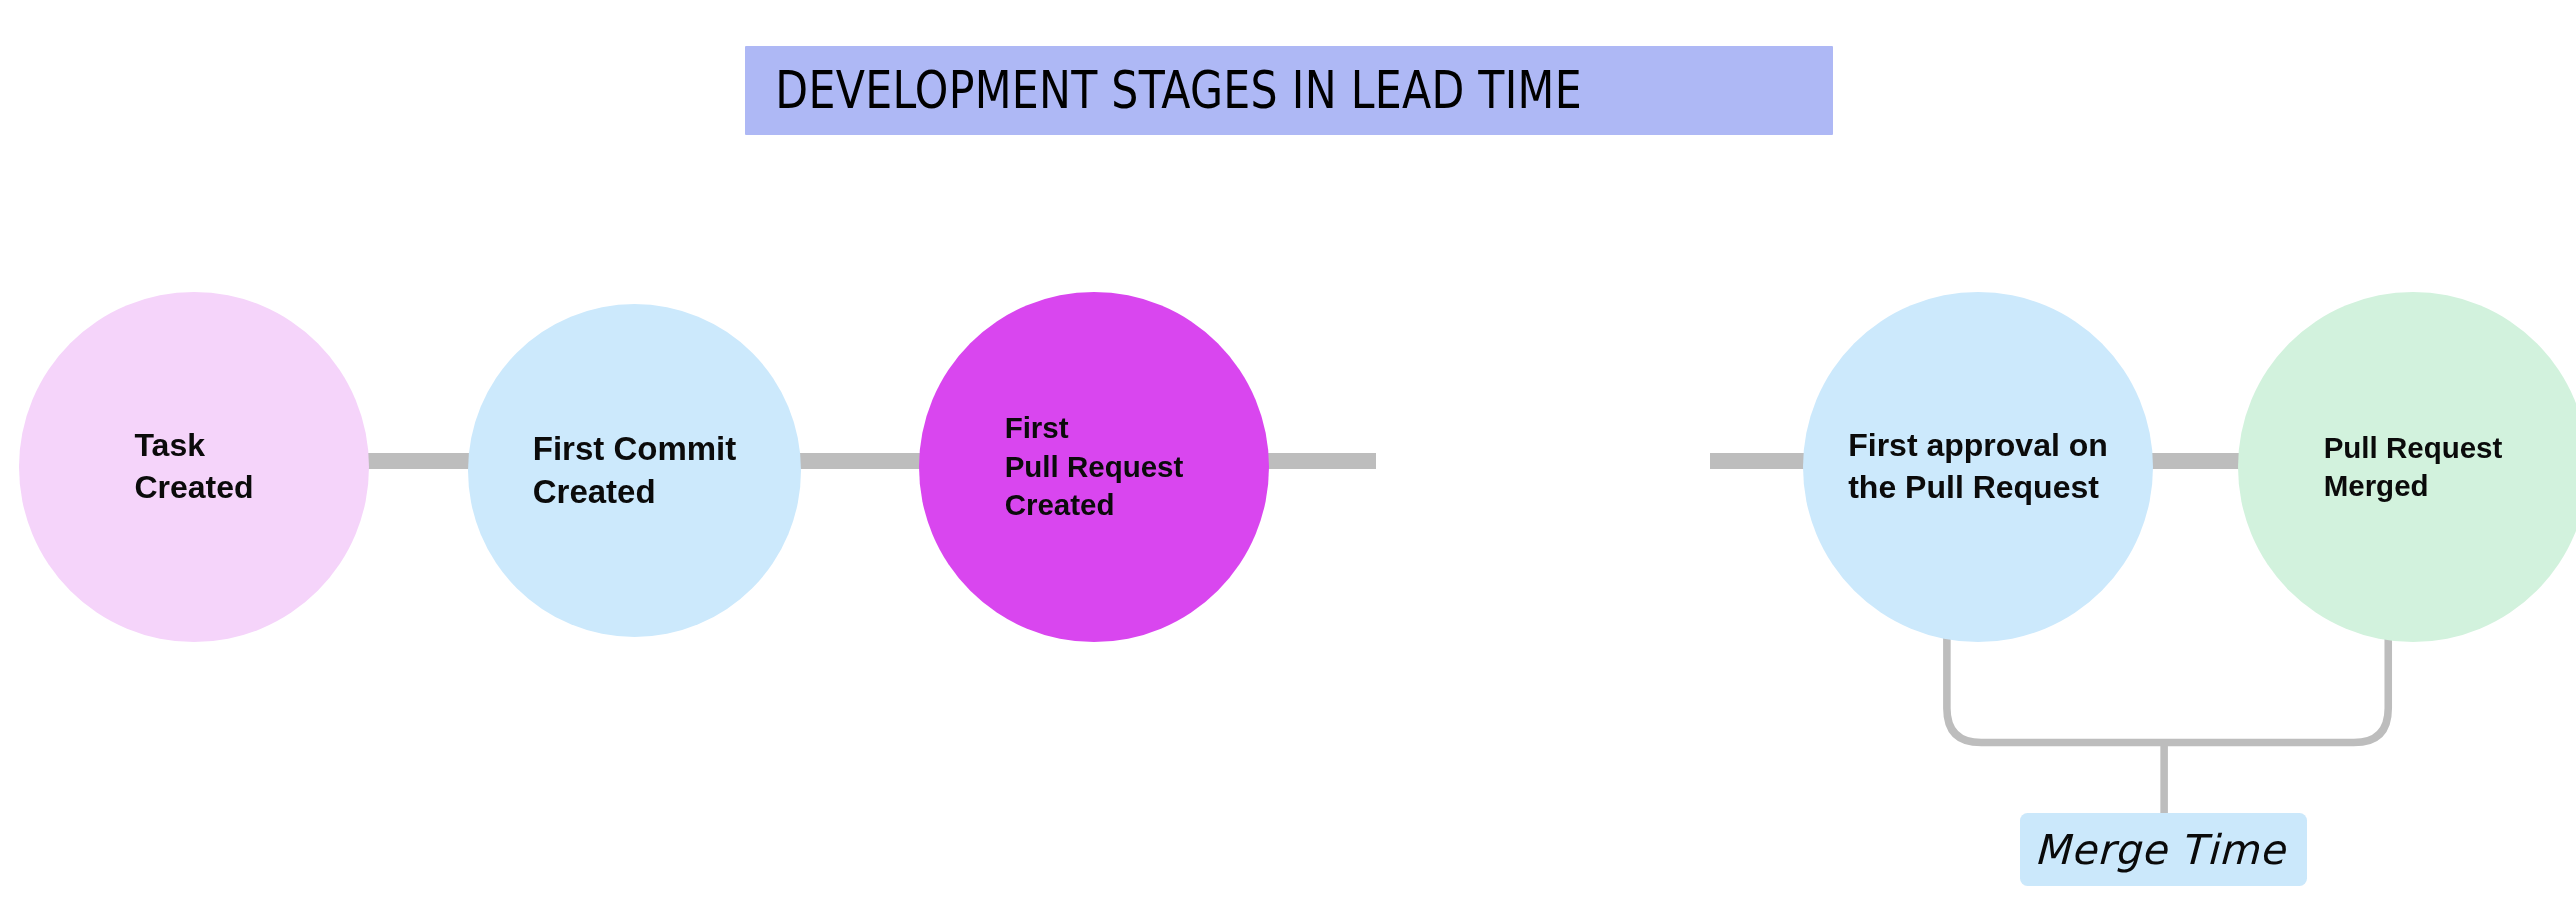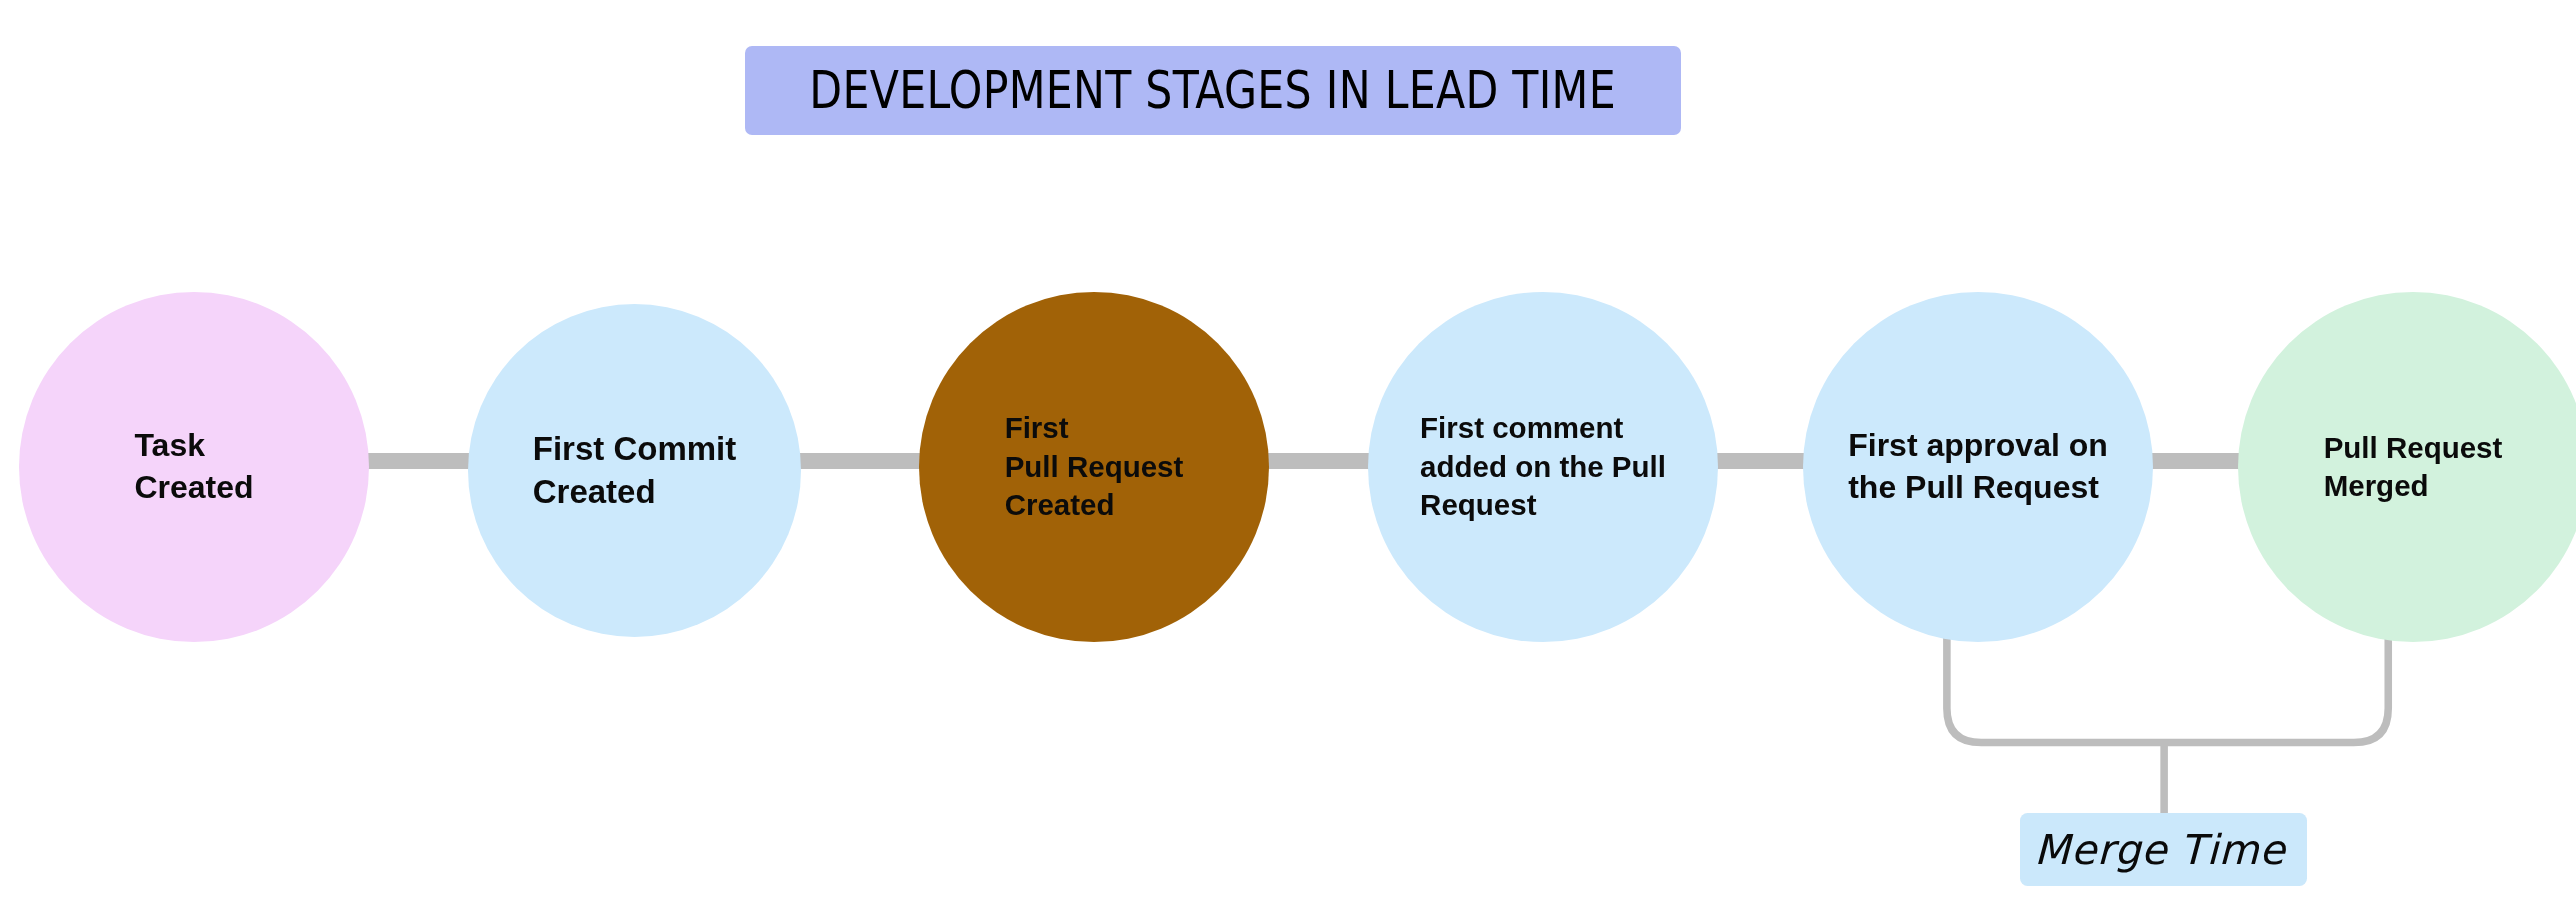--- a/index.html
+++ b/index.html
@@ -17,27 +17,26 @@
     height: 923px;
     background: #ffffff;
     overflow: hidden;
   }
 
   
   #title-banner {
     position: absolute;
     left: 745px;
     top: 46px;
-    width: 936px;
+    width: 1088px;
     height: 89px;
     background: #aeb8f5;
-    border-radius: 7px;
+    border-radius: 1px;
     display: flex;
     align-items: center;
-    justify-content: center;
     box-sizing: border-box;
   }
   #title-text {
     font-family: "Liberation Sans Narrow", "DejaVu Sans Condensed", "Liberation Sans", sans-serif;
     font-size: 51px;
     font-weight: 400;
     letter-spacing: 0.3px;
     color: #000000;
     white-space: nowrap;
     transform: scaleX(0.93);
@@ -67,21 +66,21 @@
     font-weight: bold;
     color: #0b0b0b;
     line-height: 1.30;
     white-space: pre-line;
     padding: 0 6.9px;
   }
 
   
   #circle-1 { left: 19px;   top: 292px; width: 350px; height: 350px; background: #f5d4fa; }
   #circle-2 { left: 468px;  top: 304px; width: 333px; height: 333px; background: #cce9fc; }
-  #circle-3 { left: 919px; top: 292px; width: 350px; height: 350px; background: #a16207; }
+  #circle-3 { left: 919px; top: 292px; width: 350px; height: 350px; background: #d946ef; }
   #circle-4 { left: 1368px; top: 292px; width: 350px; height: 350px; background: #cce9fc; }
   #circle-5 { left: 1803px; top: 292px; width: 350px; height: 350px; background: #cce9fc; }
   #circle-6 { left: 2238px; top: 292px; width: 350px; height: 350px; background: #d2f2dd; }
 
   #circle-1 .stage-label { font-size: 32px; }
   #circle-2 .stage-label { font-size: 33px; }
   #circle-3 .stage-label { font-size: 29.5px; }
   #circle-4 .stage-label { font-size: 29.5px; }
   #circle-5 .stage-label { font-size: 32px; }
   #circle-6 .stage-label { font-size: 29.5px; }
@@ -159,25 +158,20 @@
     <span class="stage-label">First Commit
 Created</span>
   </div>
 
   <div class="stage-circle" id="circle-3">
     <span class="stage-label">First
 Pull Request
 Created</span>
   </div>
 
-  <div class="stage-circle" id="circle-4">
-    <span class="stage-label">First comment
-added on the Pull
-Request</span>
-  </div>
 
   <div class="stage-circle" id="circle-5">
     <span class="stage-label">First approval on
 the Pull Request</span>
   </div>
 
   <div class="stage-circle" id="circle-6">
     <span class="stage-label">Pull Request
 Merged</span>
   </div>

